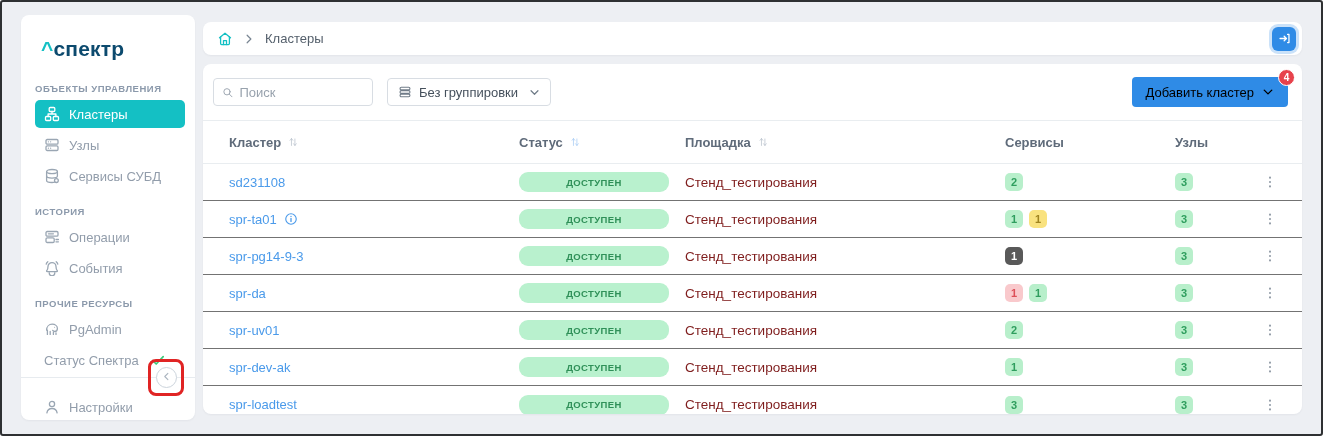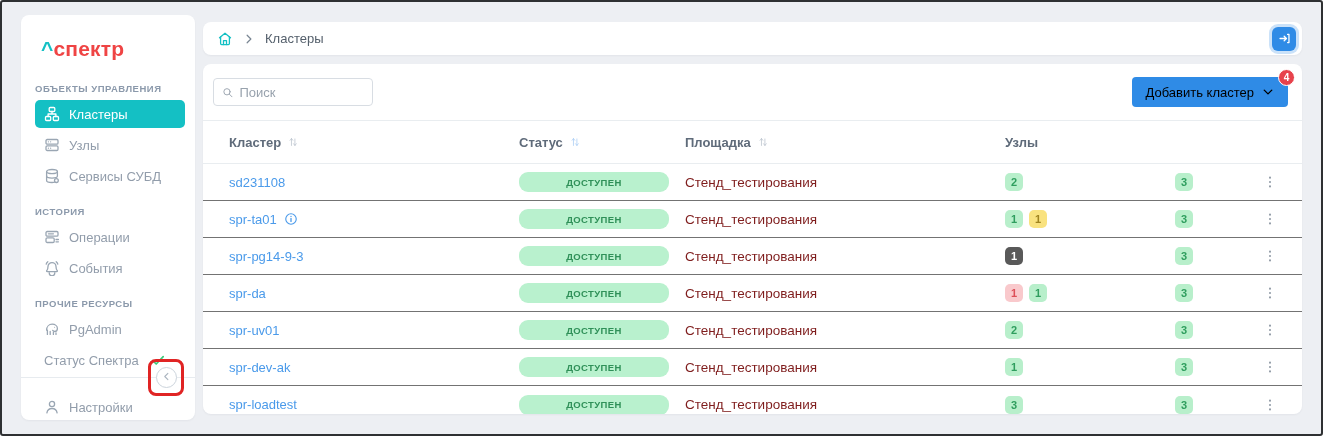--- a/index.html
+++ b/index.html
@@ -10,21 +10,21 @@
   }
   .card { background:#ffffff; border-radius:8px; box-shadow:0 1px 2px rgba(30,40,60,.05); }
 
   
   .sidebar {
     position:absolute; left:19px; top:13px; width:174px; height:405px;
     display:flex; flex-direction:column; padding-top:16px;
   }
   .logo { margin:6px 0 6px 20px; font-size:21px; font-weight:bold; letter-spacing:.2px; }
   .logo .caret { color:#14c0c4; }
-  .logo .word  { color:#ef4444; }
+  .logo .word  { color:#0c4a6e; }
   .nav-sections { flex:1 1 auto; }
   .section-label {
     margin:16px 14px 6px 14px; font-size:9.5px; font-weight:bold;
     color:#8b99ab; letter-spacing:.5px; text-transform:uppercase;
   }
   .nav-item {
     display:flex; align-items:center; gap:9px;
     margin:3px 10px 3px 14px; padding:6px 8px 6px 9px;
     border-radius:5px; font-size:13px; color:#929dab; cursor:pointer;
   }
@@ -260,20 +260,35 @@
       <div class="toolbar">
         <div class="search-box">
           <span class="icon" id="search-icon-slot">
               <svg viewBox="0 0 16 16" width="100%" height="100%" fill="none" stroke="currentColor" stroke-width="1.3" stroke-linecap="round" stroke-linejoin="round">
                 <circle cx="7" cy="7" r="4.4"></circle>
                 <path d="M10.4 10.4 14 14"></path>
               </svg>
             </span>
           <input type="text" placeholder="Поиск" style="">
         </div>
+        <div class="group-select">
+          <span class="icon" id="grouping-icon-slot">
+              <svg viewBox="0 0 16 16" width="100%" height="100%" fill="none" stroke="currentColor" stroke-width="1.3" stroke-linecap="round" stroke-linejoin="round">
+                <rect x="2.4" y="2.6" width="11.2" height="3" rx="1.3"></rect>
+                <rect x="2.4" y="6.5" width="11.2" height="3" rx="1.3"></rect>
+                <rect x="2.4" y="10.4" width="11.2" height="3" rx="1.3"></rect>
+              </svg>
+            </span>
+          <span>Без группировки</span>
+          <span class="chev" id="group-chev-slot">
+              <svg viewBox="0 0 16 16" width="100%" height="100%" fill="none" stroke="currentColor" stroke-width="1.3" stroke-linecap="round" stroke-linejoin="round">
+                <path d="M3 5.5 8 10.5 13 5.5" stroke-width="1.8"></path>
+              </svg>
+            </span>
+        </div>
         <div class="add-btn-wrap">
           <button class="add-btn">
             <span>Добавить кластер</span>
             <span class="chev" id="add-chev-slot">
                 <svg viewBox="0 0 16 16" width="100%" height="100%" fill="none" stroke="currentColor" stroke-width="1.3" stroke-linecap="round" stroke-linejoin="round">
                   <path d="M3 5.5 8 10.5 13 5.5" stroke-width="1.8"></path>
                 </svg>
               </span>
           </button>
           <span class="count-badge">4</span>
@@ -302,20 +317,23 @@
           <div class="th">
             <span>Площадка</span>
             <span class="sort-icon">
               <svg viewBox="0 0 16 16" width="100%" height="100%" fill="none" stroke="currentColor" stroke-width="1.3" stroke-linecap="round" stroke-linejoin="round">
                 <path d="M4.5 5.5 6.5 3l2 2.5M6.5 3v10" stroke-width="1.1"></path>
                 <path d="M9.5 10.5 11.5 13l2-2.5M11.5 13V3.6" stroke-width="1.1"></path>
               </svg>
             </span>
           </div>
           <div class="th">
+            <span>Сервисы</span>
+          </div>
+          <div class="th">
             <span>Узлы</span>
           </div>
           <div></div>
         </div>
       <div id="table-body">
           <div class="grid-row tr">
             <div class="cluster-cell">
               <a class="cluster-link">sd231108</a>
             </div>
             <div>

